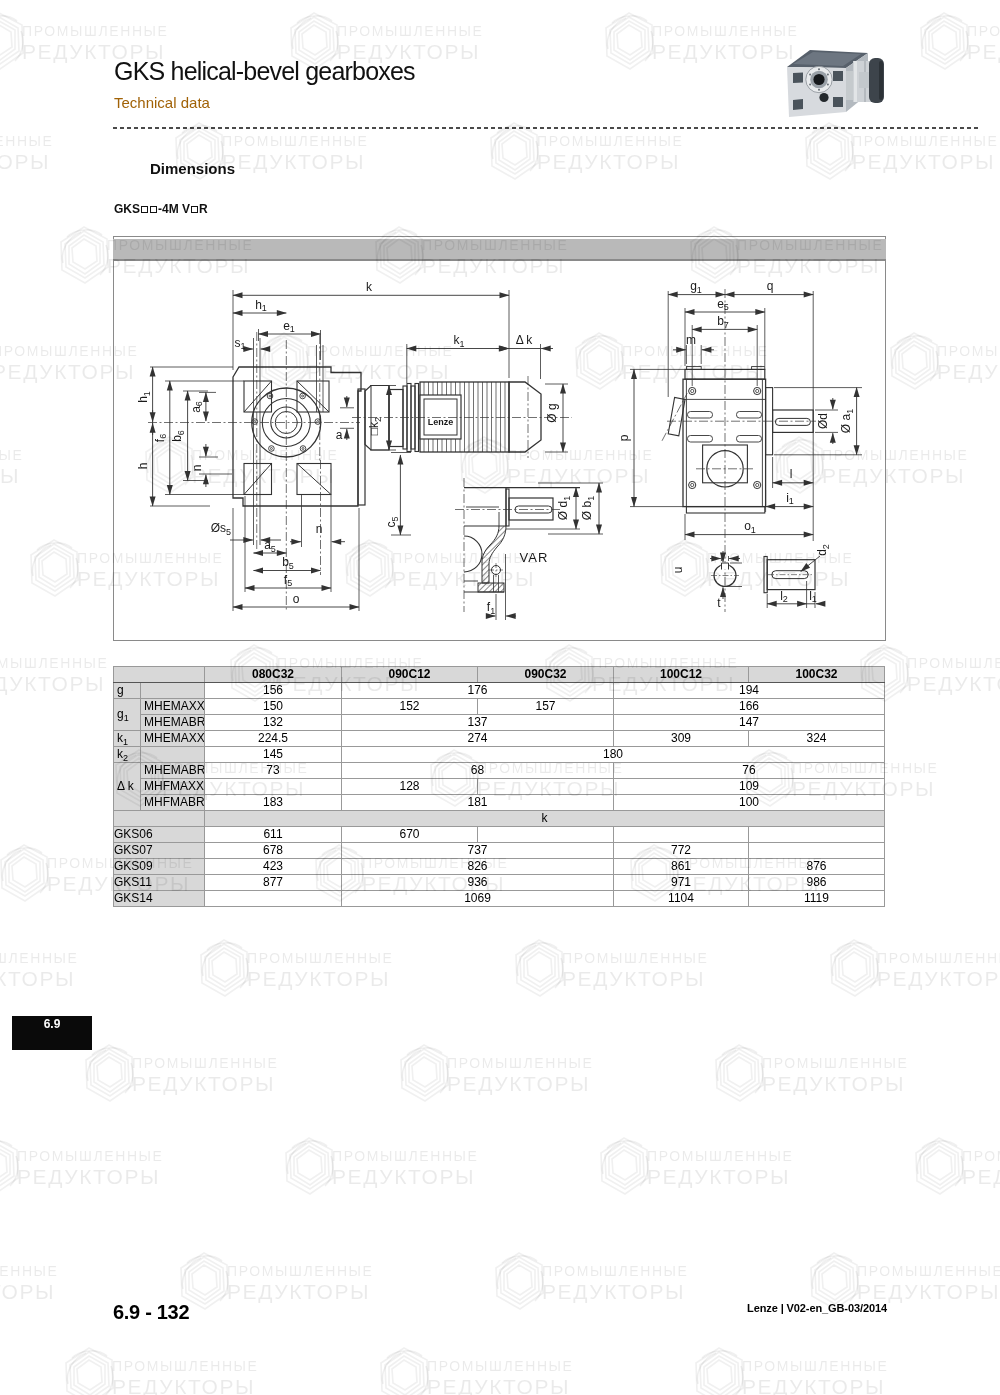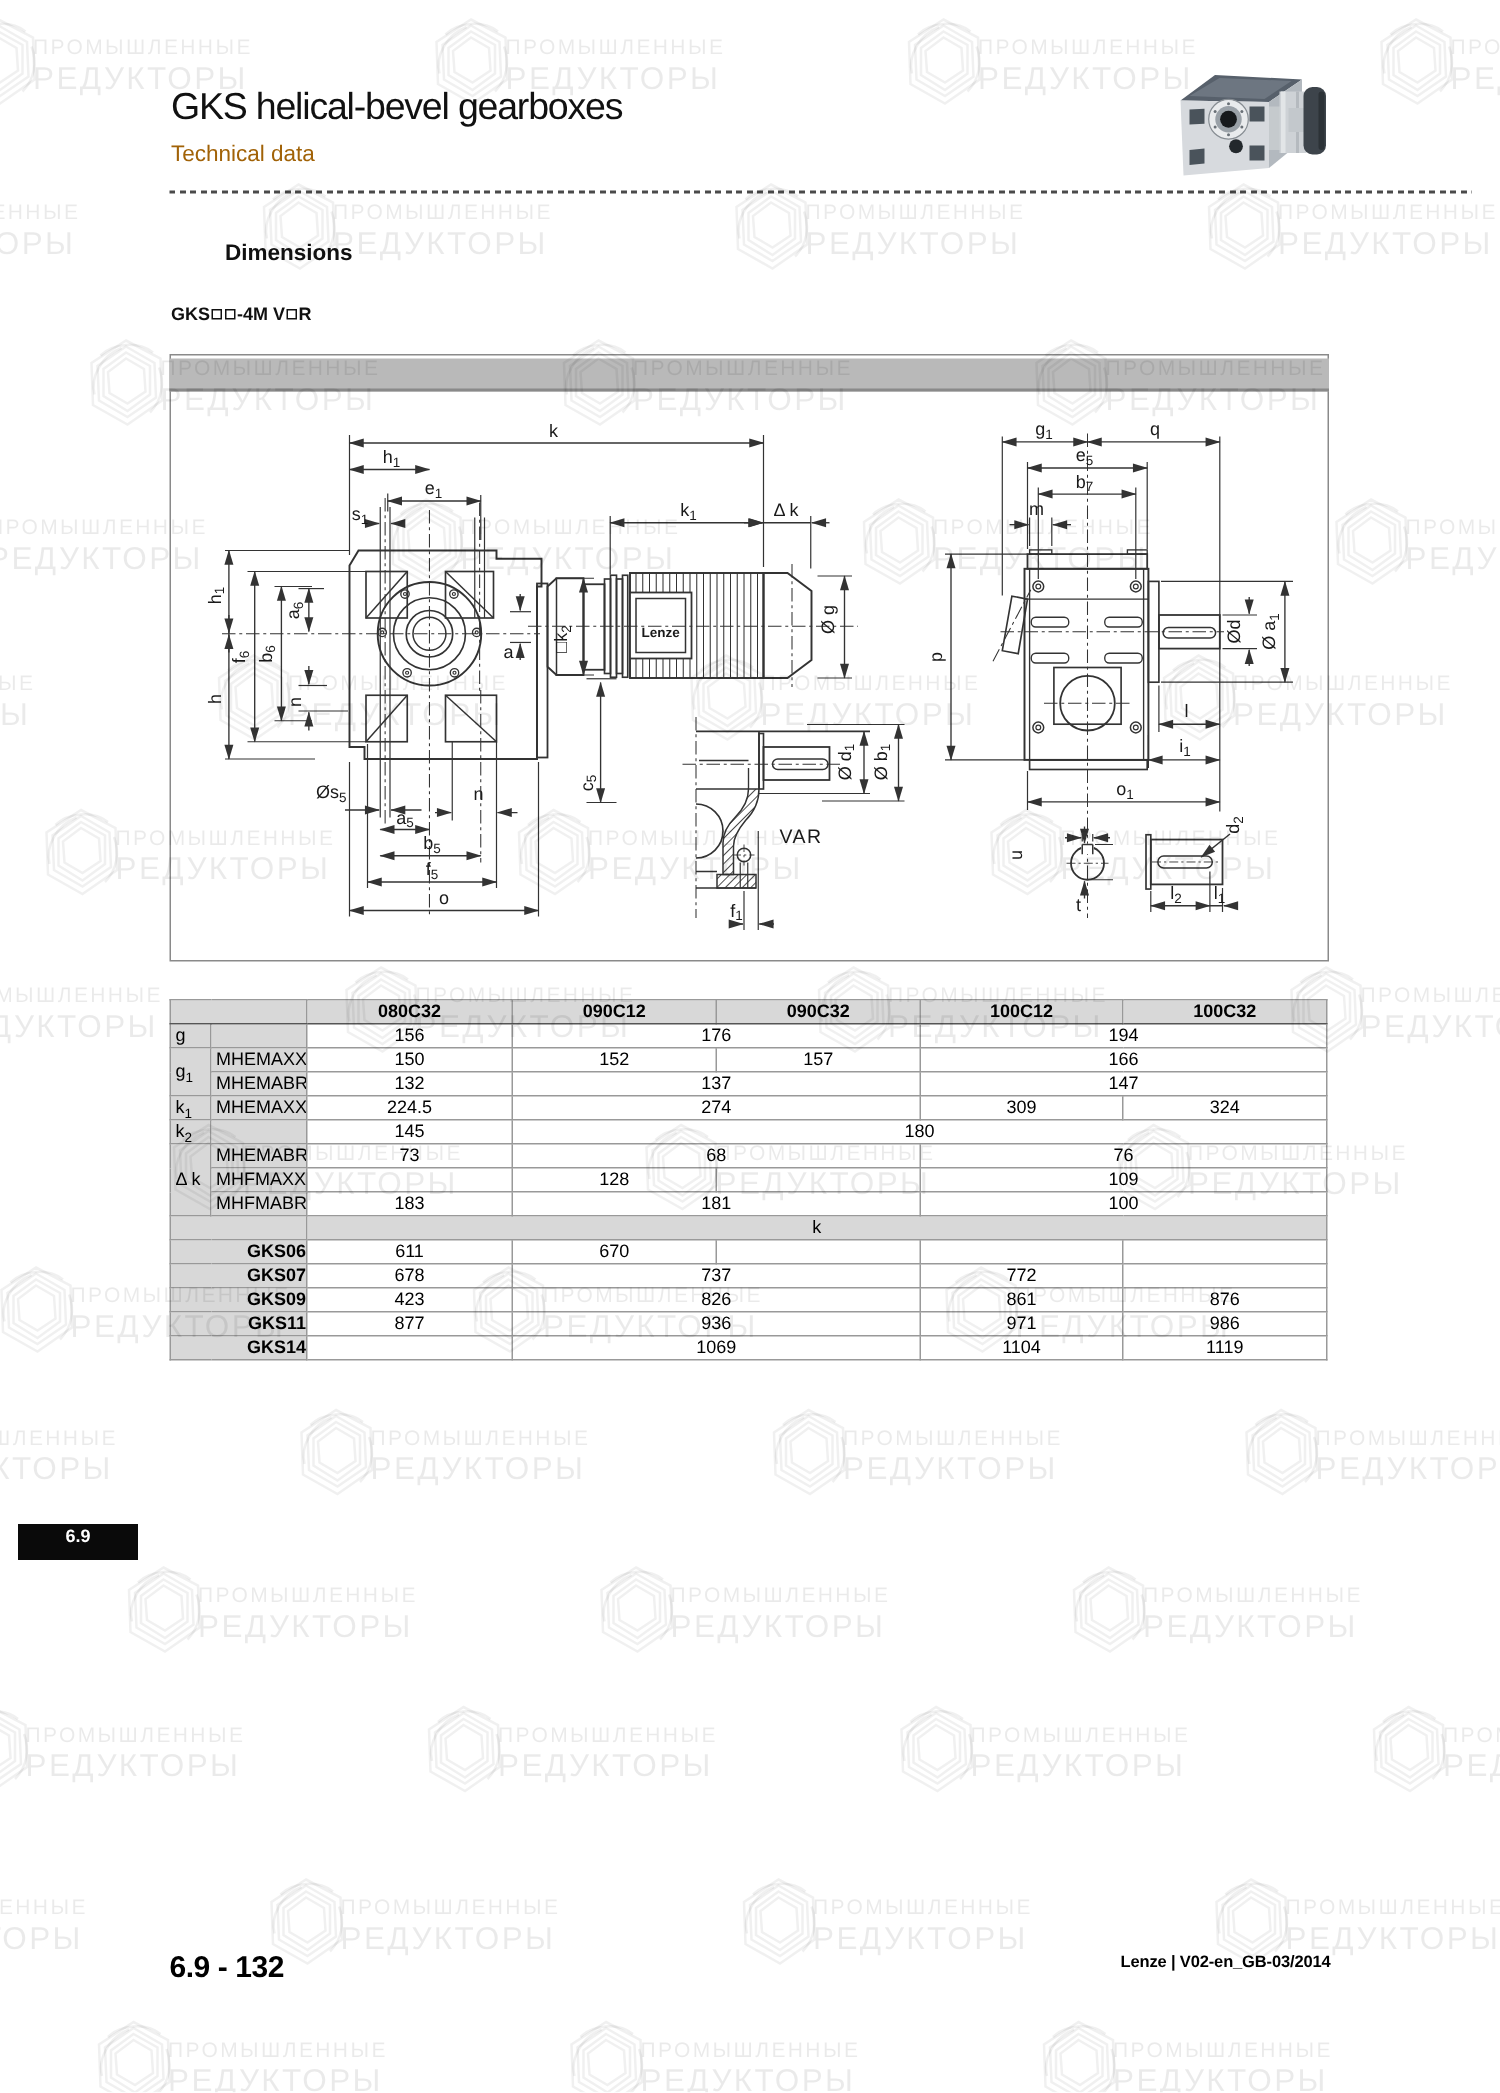--- a/index.html
+++ b/index.html
@@ -1,21 +1,21 @@
 <!DOCTYPE html>
 <html><head><meta charset="utf-8">
 <style>
 * { margin:0; padding:0; box-sizing:border-box; }
 body { width:1000px; height:1395px; background:#fff; font-family:"Liberation Sans", sans-serif; position:relative; overflow:hidden; }
 .abs { position:absolute; }
 table { border-collapse:collapse; table-layout:fixed; font-size:12px; color:#000; }
 td { height:15.4px; padding:0; text-align:center; border:1px solid #999; overflow:hidden; white-space:nowrap; vertical-align:middle; line-height:15px; max-height:16px; }
 td.lab { background:#d8d8d8; text-align:left; padding-left:3px; }
 tr.hd td { background:#d8d8d8; font-weight:bold; text-align:center; border-bottom:1px solid #555; }
-td.gk { font-weight:bold; text-align:right; padding-left:0; }
+td.gk { font-weight:normal; text-align:left; padding-left:0; }
 td.kc { text-align:center; padding-left:0; }
 table { border:1.5px solid #444; }
 sub { font-size:9px; line-height:0; vertical-align:baseline; position:relative; top:2.5px; }
 .sq { display:inline-block; width:7px; height:7px; border:1.2px solid #111; margin:0 1px; }
 </style></head>
 <body>
 
 <svg class="abs" style="left:0;top:0;z-index:30;pointer-events:none" width="1000" height="1395">
 <defs>
 <g id="wm">
@@ -614,16 +614,16 @@
 <tr>
         <td class="lab gk" colspan="2">GKS14</td>
         <td></td>
         <td colspan="2">1069</td>
         <td>1104</td>
         <td>1119</td>
       </tr>
 </tbody>
   </table>
 
-<div class="abs" style="left:12px;top:1016px;width:80px;height:24px;background:#0a0a0a;color:#fff;font-size:12px;font-weight:bold;text-align:center;line-height:17px;">6.9</div>
+<div class="abs" style="left:12px;top:1016px;width:80px;height:34px;background:#0a0a0a;color:#fff;font-size:12px;font-weight:bold;text-align:center;line-height:17px;">6.9</div>
 
 <div class="abs" style="left:113px;top:1301px;font-size:20px;font-weight:bold;letter-spacing:-0.3px;color:#000;">6.9 - 132</div>
 
 <div class="abs" style="left:600px;top:1302px;width:287px;font-size:11px;font-weight:bold;letter-spacing:-0.1px;color:#000;text-align:right;">Lenze | V02-en_GB-03/2014</div>
 </body></html>

